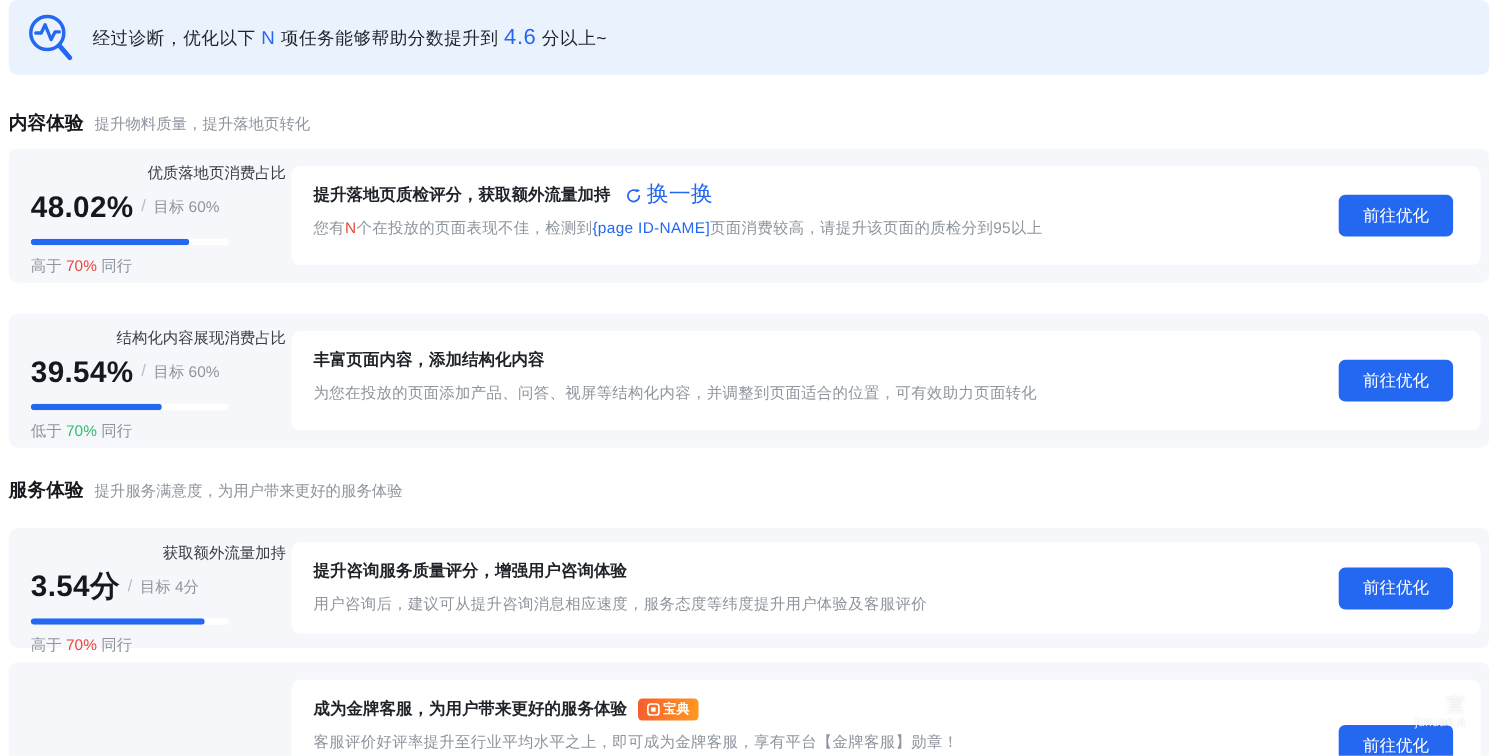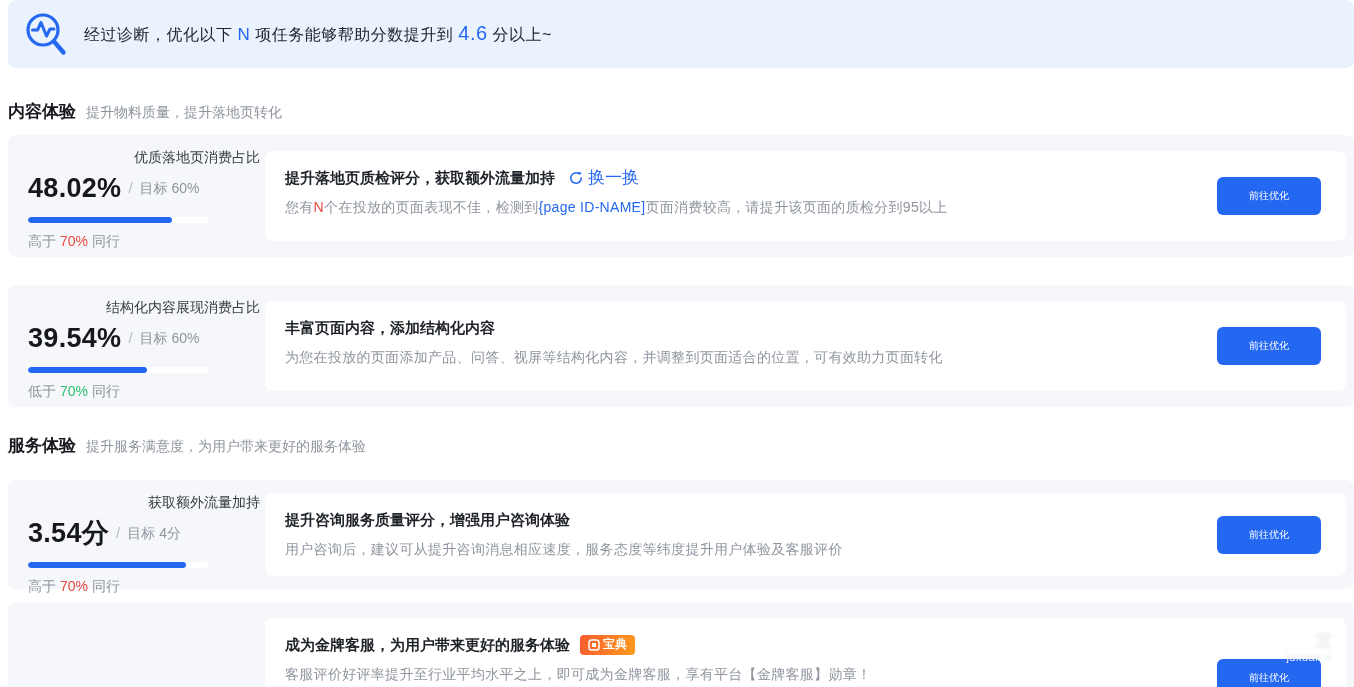--- a/index.html
+++ b/index.html
@@ -40,34 +40,34 @@
   .trend-green { color:var(--green,#2FBF71); margin:0 4px; }
 
   
   .task-card { position:absolute; left:257px; right:8px; top:16px; bottom:16px;
     background:var(--card-bg,#FFFFFF); border-radius:8px; padding:16px 150px 0 20px; }
   .row.r3 .task-card { top:13px; bottom:13px; }
   .row.r4 .task-card { bottom:-16px; }
   .task-title-line { display:flex; align-items:center; line-height:21px; }
   .task-title { font-size:15px; font-weight:700; color:#1F2329; }
   .swap-link { display:inline-flex; align-items:center; margin-left:14px; cursor:pointer;
-    color:var(--accent-blue,#2468F2); font-size:17px; font-weight:400; }
+    color:var(--accent-blue,#2468F2); font-size:20px; font-weight:400; }
   .swap-link svg { margin-right:5px; }
   .task-desc { margin-top:9px; font-size:14px; color:#8F959E; line-height:20px; letter-spacing:.3px; }
   .desc-red { color:var(--red,#E8483F); }
   .desc-blue { color:var(--accent-blue,#2468F2); }
 
   .badge { display:inline-flex; align-items:center; margin-left:10px; height:20px; padding:0 8px;
     border-radius:4px; background:linear-gradient(100deg,#F75C2F 0%,#FF9A1E 100%);
     color:#fff; font-size:12px; font-weight:700; cursor:pointer; }
   .badge svg { margin-right:3px; }
 
   .go-btn { position:absolute; right:25px; top:50%; transform:translateY(-50%);
     width:104px; height:38px; border:none; border-radius:6px; cursor:pointer;
-    background:var(--accent-blue,#2468F2); color:#fff; font-size:10px;
+    background:var(--accent-blue,#2468F2); color:#fff; font-size:15px;
     font-family:inherit; display:flex; align-items:center; justify-content:center; }
 
   .watermark { position:absolute; right:14px; top:12px; text-align:right; pointer-events:none;
     color:rgba(255,255,255,.88); text-shadow:0 0 2px rgba(120,130,150,.35); line-height:1.25; }
   .wm-1 { font-size:17px; }
   .wm-2 { font-size:11px; letter-spacing:.5px; }
 </style>
 </head>
 <body>
 

